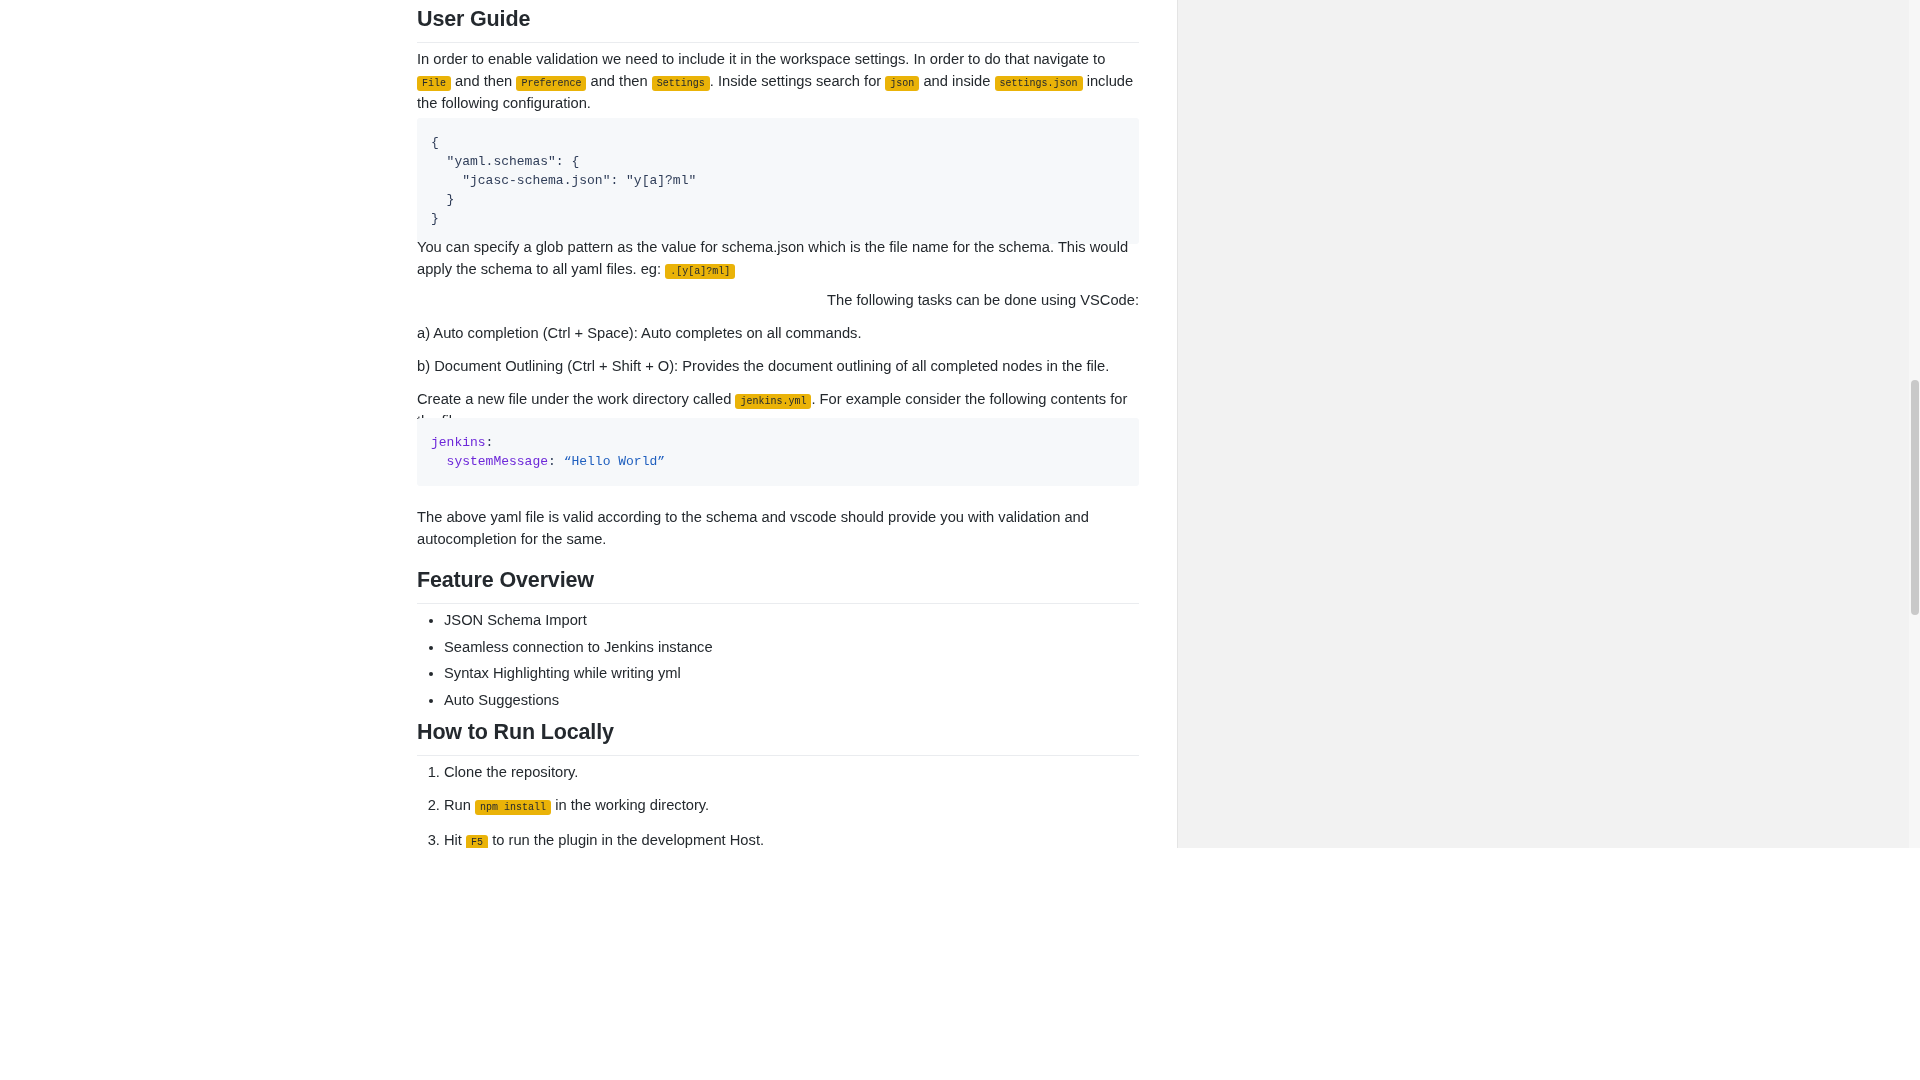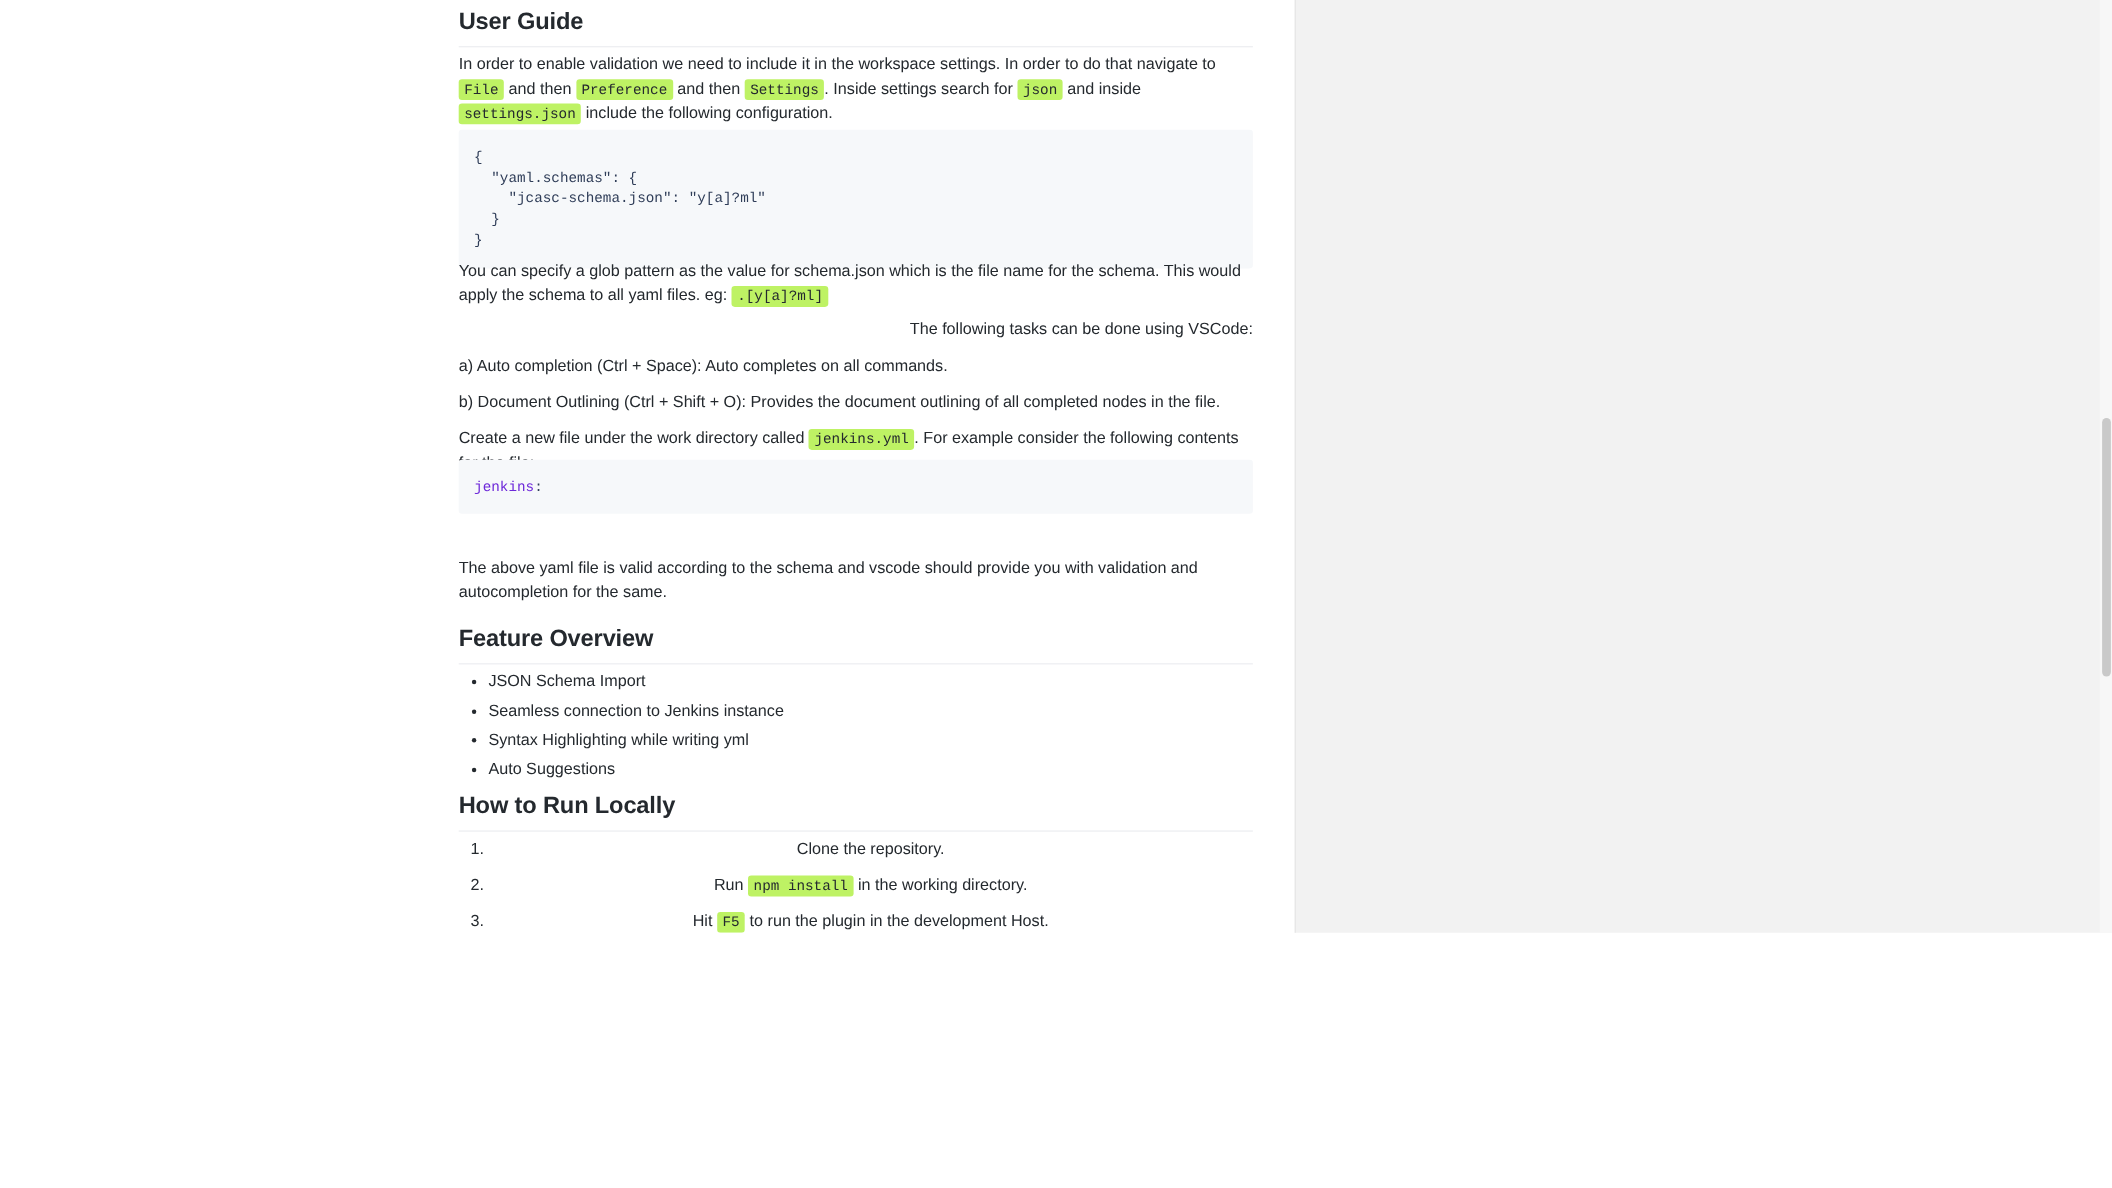--- a/index.html
+++ b/index.html
@@ -81,22 +81,22 @@
 
   p.md-p {
     margin: 0;
     padding: 0;
     color: #24292e;
   }
 
   
   code.inline {
     font-family: "Liberation Mono", "DejaVu Sans Mono", monospace;
-    font-size: 13px;
-    background: #bef264;
+    font-size: 10px;
+    background: #eab308;
     border-radius: 3px;
     padding: 2px 5px;
     color: #24292e;
     white-space: nowrap;
   }
 
   
   pre.md-pre {
     margin: 0;
     background: #f6f8fa;
@@ -118,21 +118,21 @@
   ul.md-ul, ol.md-ol {
     margin: 0;
     padding-left: 27px;
     color: #24292e;
   }
   ul.md-ul li, ol.md-ol li {
     margin: 0;
     padding: 0;
   }
   ul.md-ul li { line-height: 23px; margin-bottom: 0.25em; }
-  ol.md-ol li { line-height: 23px; margin-bottom: 10px; text-align: center; }
+  ol.md-ol li { line-height: 23px; margin-bottom: 10px; }
 
   
   .abs { position: absolute; left: 0; width: 722px; }
 </style>
 </head>
 <body>
 
 <div class="viewport">
 
   <div class="page-white"></div>
@@ -184,21 +184,21 @@
       <p class="md-p">b) Document Outlining (Ctrl + Shift + O): Provides the document outlining of all completed nodes in the file.</p>
     </div>
 
     <div class="abs" style="top:388px;">
       <p class="md-p"><span>Create a new file under the work directory called</span>
         <code class="inline">jenkins.yml</code><span>. For example consider the following contents for the file:</span>
       </p>
     </div>
 
     <div class="abs" style="top:418px;">
-      <pre class="md-pre"><span class="ln"><span class="tok-key">jenkins</span><span class="tok-plain">:</span></span></pre>
+      <pre class="md-pre"><span class="ln"><span class="tok-key">jenkins</span><span class="tok-plain">:</span></span><span class="ln">  <span class="tok-key">systemMessage</span><span class="tok-plain">: </span><span class="tok-str">“Hello World”</span></span></pre>
     </div>
 
     <div class="abs" style="top:506px;">
       <p class="md-p">The above yaml file is valid according to the schema and vscode should provide you with validation and autocompletion for the same.</p>
     </div>
 
     <div class="abs" style="top:564px;">
       <h2 class="md-h2">Feature Overview</h2>
     </div>
 

